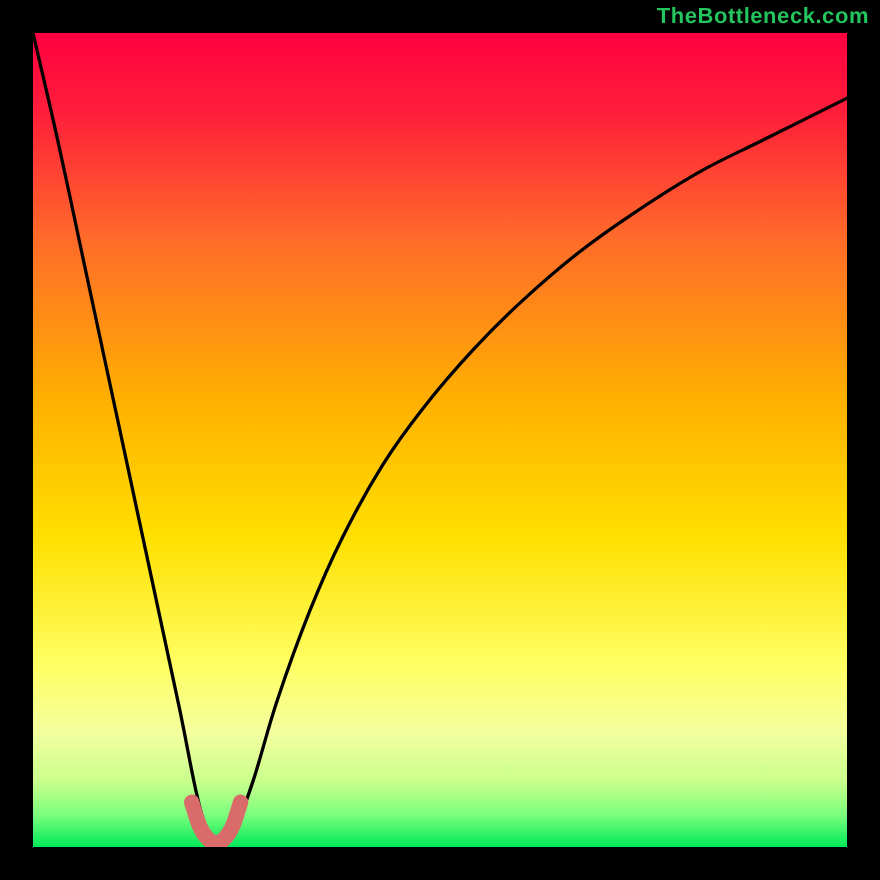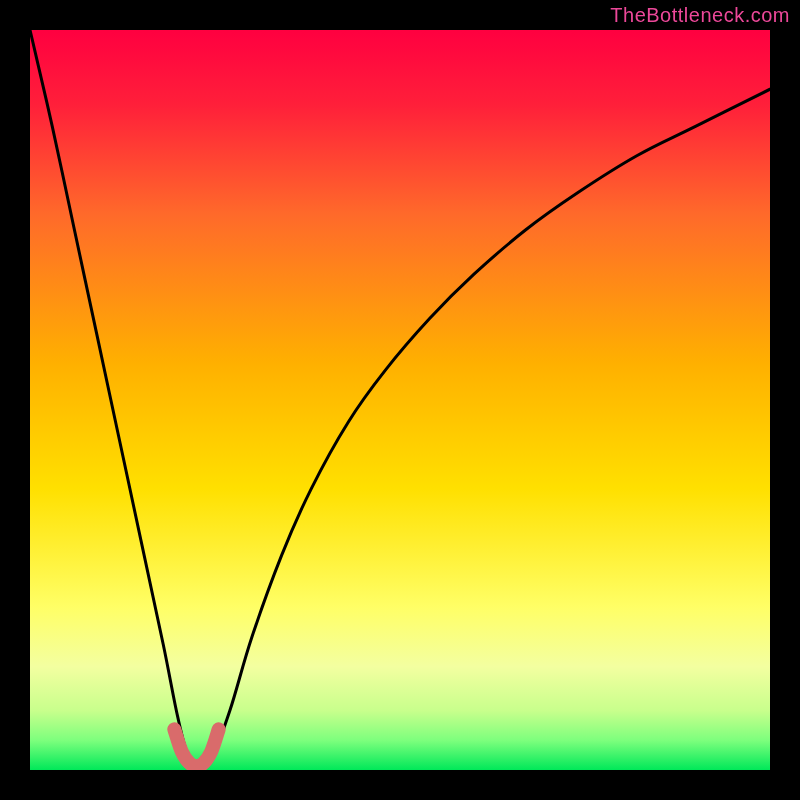--- a/index.html
+++ b/index.html
@@ -16,23 +16,23 @@
     left: 0;
     top: 0;
     width: 800px;
     height: 800px;
     background: #000;
   }
   .watermark {
     position: absolute;
     top: 4px;
     right: 10px;
-    color: #ec4899;
+    color: #22c55e;
     font-size: 20px;
-    font-weight: normal;
+    font-weight: bold;
     letter-spacing: 0.5px;
     z-index: 10;
   }
   .plot-area {
     position: absolute;
     left: 30px;
     top: 30px;
     width: 740px;
     height: 740px;
     overflow: hidden;

